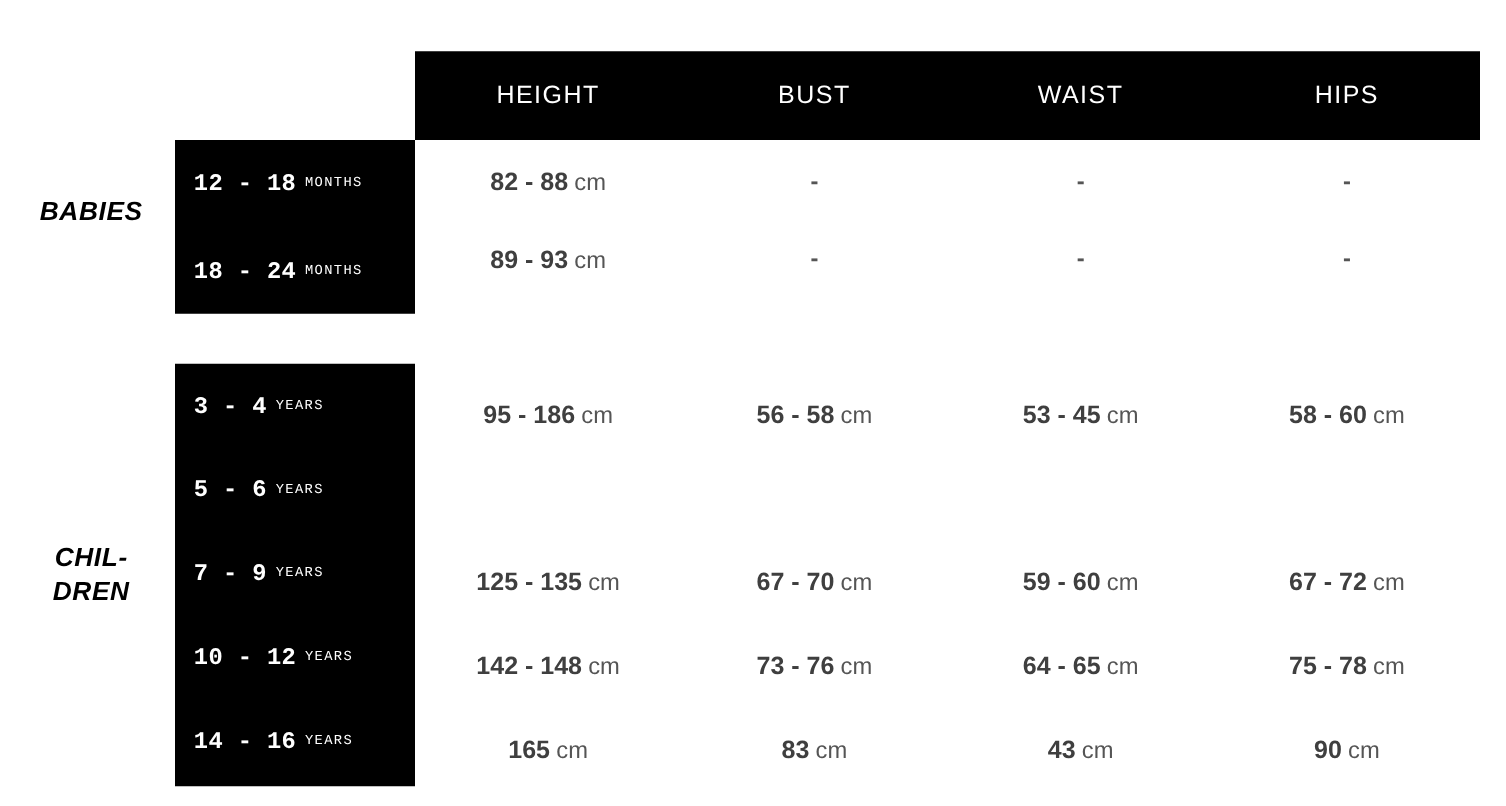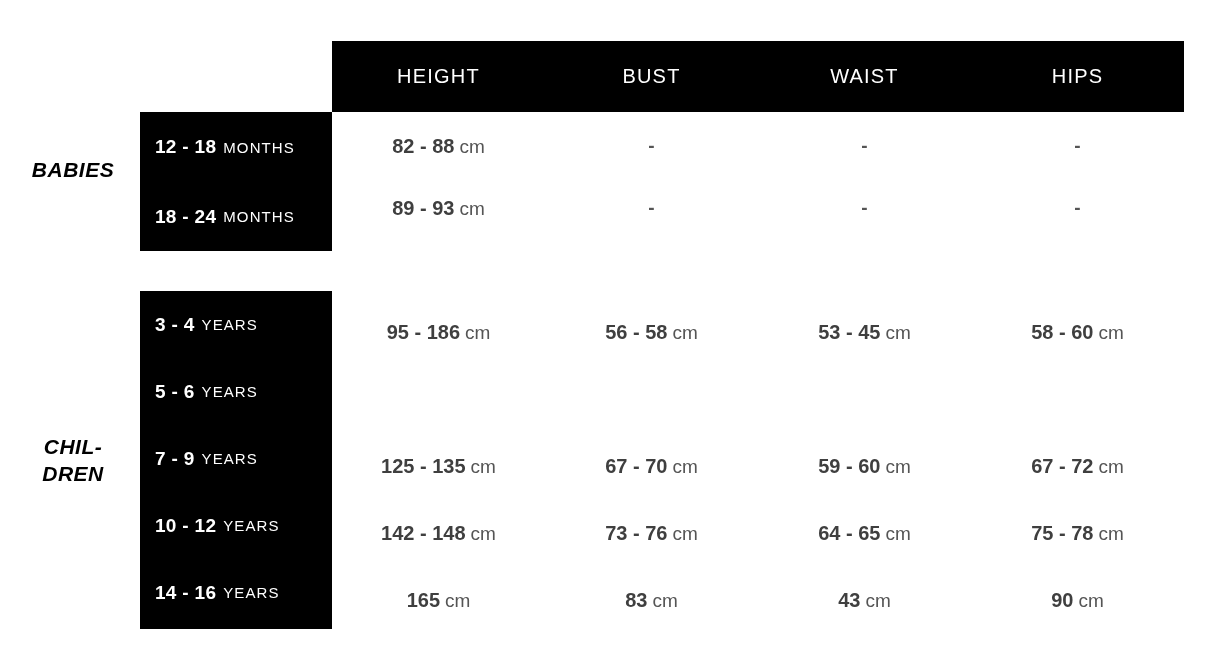--- a/index.html
+++ b/index.html
@@ -90,28 +90,29 @@
   .size-row {
     position: absolute;
     left: 0;
     width: 192px;
     display: flex;
     align-items: center;
     justify-content: flex-start;
     padding-left: 15px;
     box-sizing: border-box;
     color: #ffffff;
+    font-family: Liberation Mono, monospace;
   }
   .size-num {
     font-weight: bold;
     font-size: 19px;
     letter-spacing: 0.3px;
   }
   .size-unit {
-    font-size: 15px;
+    font-size: 11px;
     letter-spacing: 1.1px;
     margin-left: 7px;
   }
 
   
   .data-row {
     position: absolute;
     left: 332px;
     width: 852px;
     display: flex;

